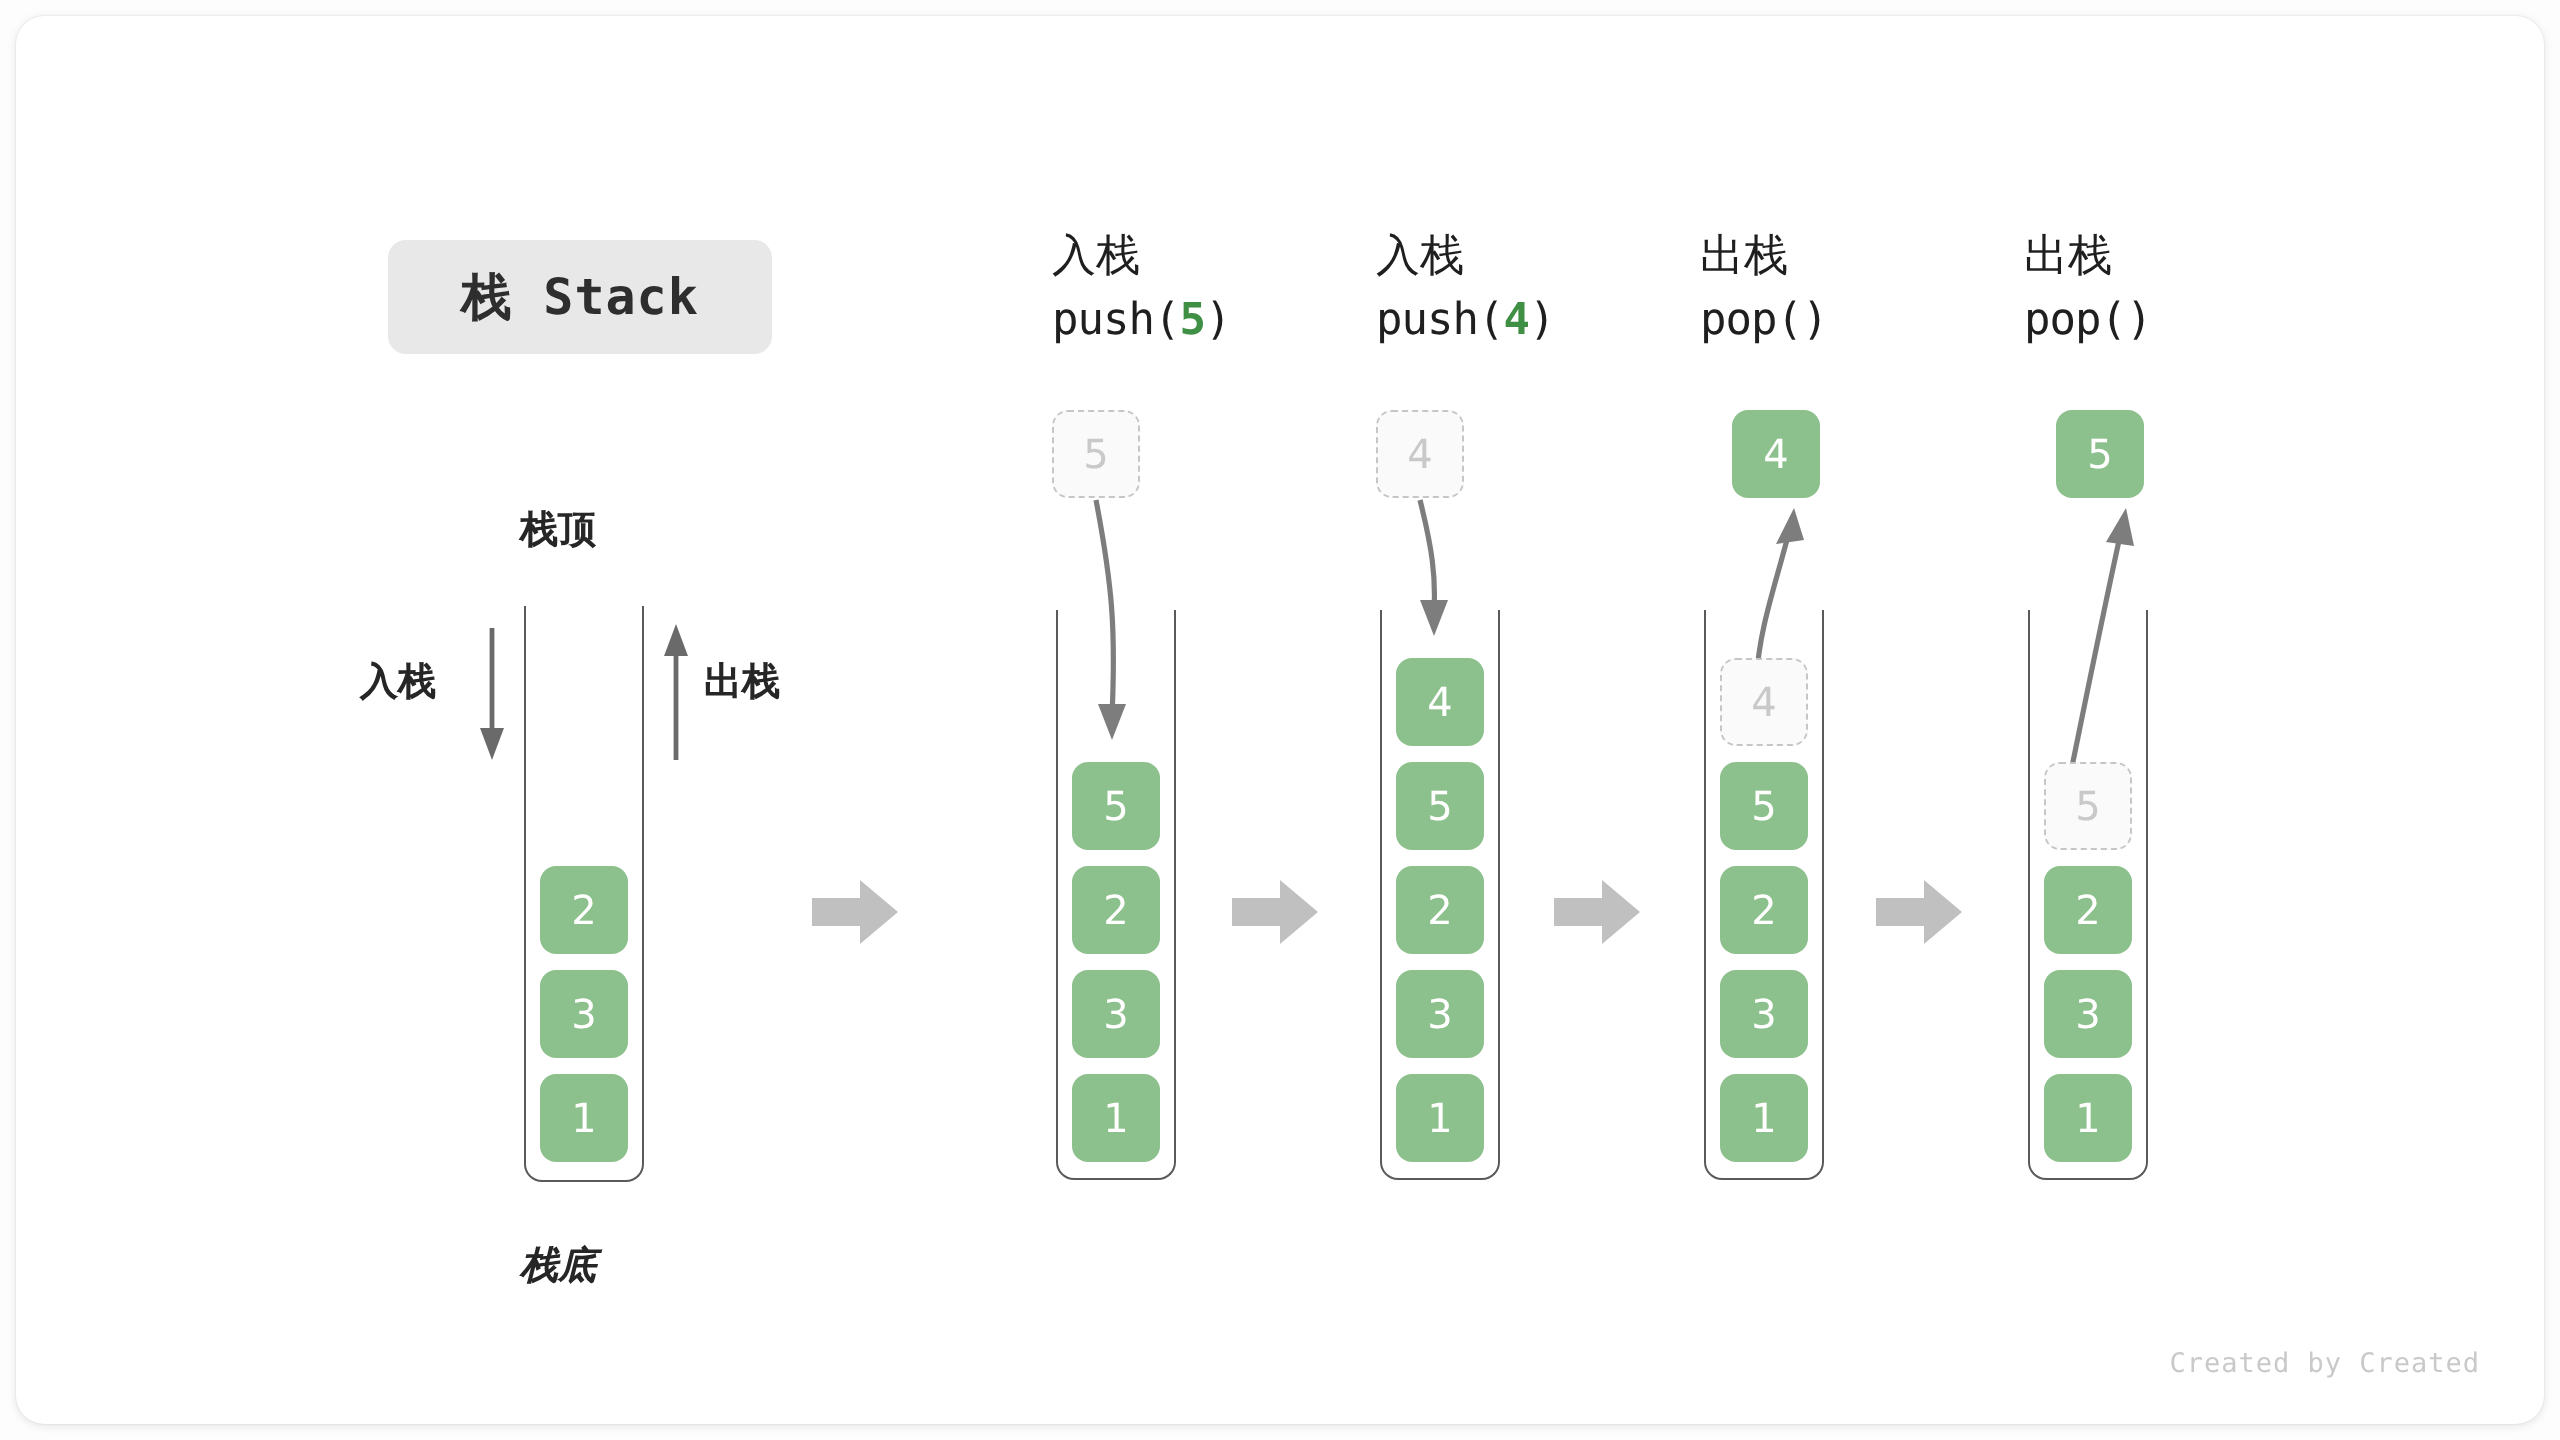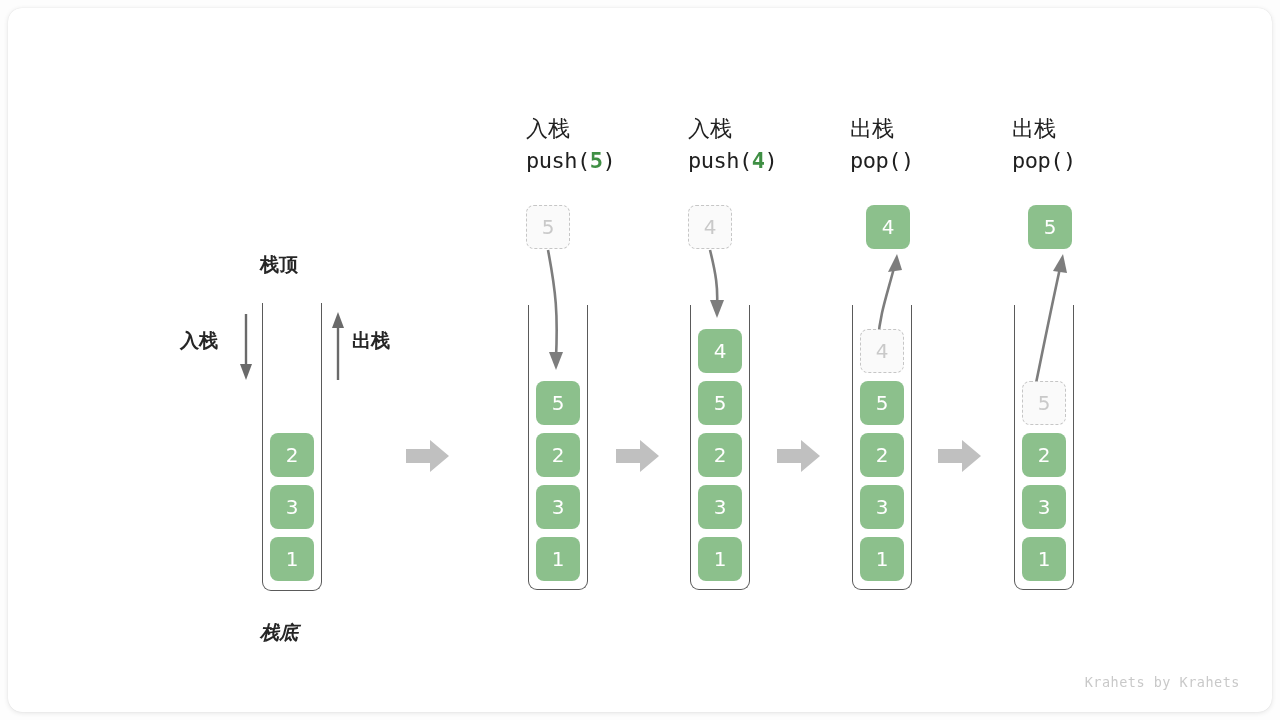--- a/index.html
+++ b/index.html
@@ -118,20 +118,21 @@
     letter-spacing: 0.5px;
   }
 
   svg { display: block; overflow: visible; }
 </style>
 </head>
 <body>
 
 <div id="card">
 
+  <div class="abs" id="title-badge">栈 Stack</div>
 
   <div class="abs" style="left:168px; top:240px; width:230px; height:410px;">
 
     <div class="abs cjk-label" style="left:84px; top:4px;">栈顶</div>
 
     <div class="abs cjk-label" style="left:4px; top:80px;">入栈</div>
     <svg class="abs" width="20" height="70" style="left:60px; top:66px;">
       <line x1="10" y1="0" x2="10" y2="52" stroke="#6a6a6a" stroke-width="2.4"></line>
       <polygon points="10,66 4,50 16,50" fill="#6a6a6a"></polygon>
     </svg>
@@ -252,15 +253,15 @@
 
     <div class="abs stack-frame" style="left:20px; top:197px; width:60px; height:285px;"></div>
 
     <div class="abs cell ghost" style="left:28px; top:273px;">5</div>
 
     <div class="abs cell solid" style="left:28px; top:325px;">2</div>
     <div class="abs cell solid" style="left:28px; top:377px;">3</div>
     <div class="abs cell solid" style="left:28px; top:429px;">1</div>
   </div>
 
-  <div class="abs" id="footer-credit">Krahets by Krahets</div>
+  <div class="abs" id="footer-credit">Created by Created</div>
 
 </div>
 
 </body></html>

